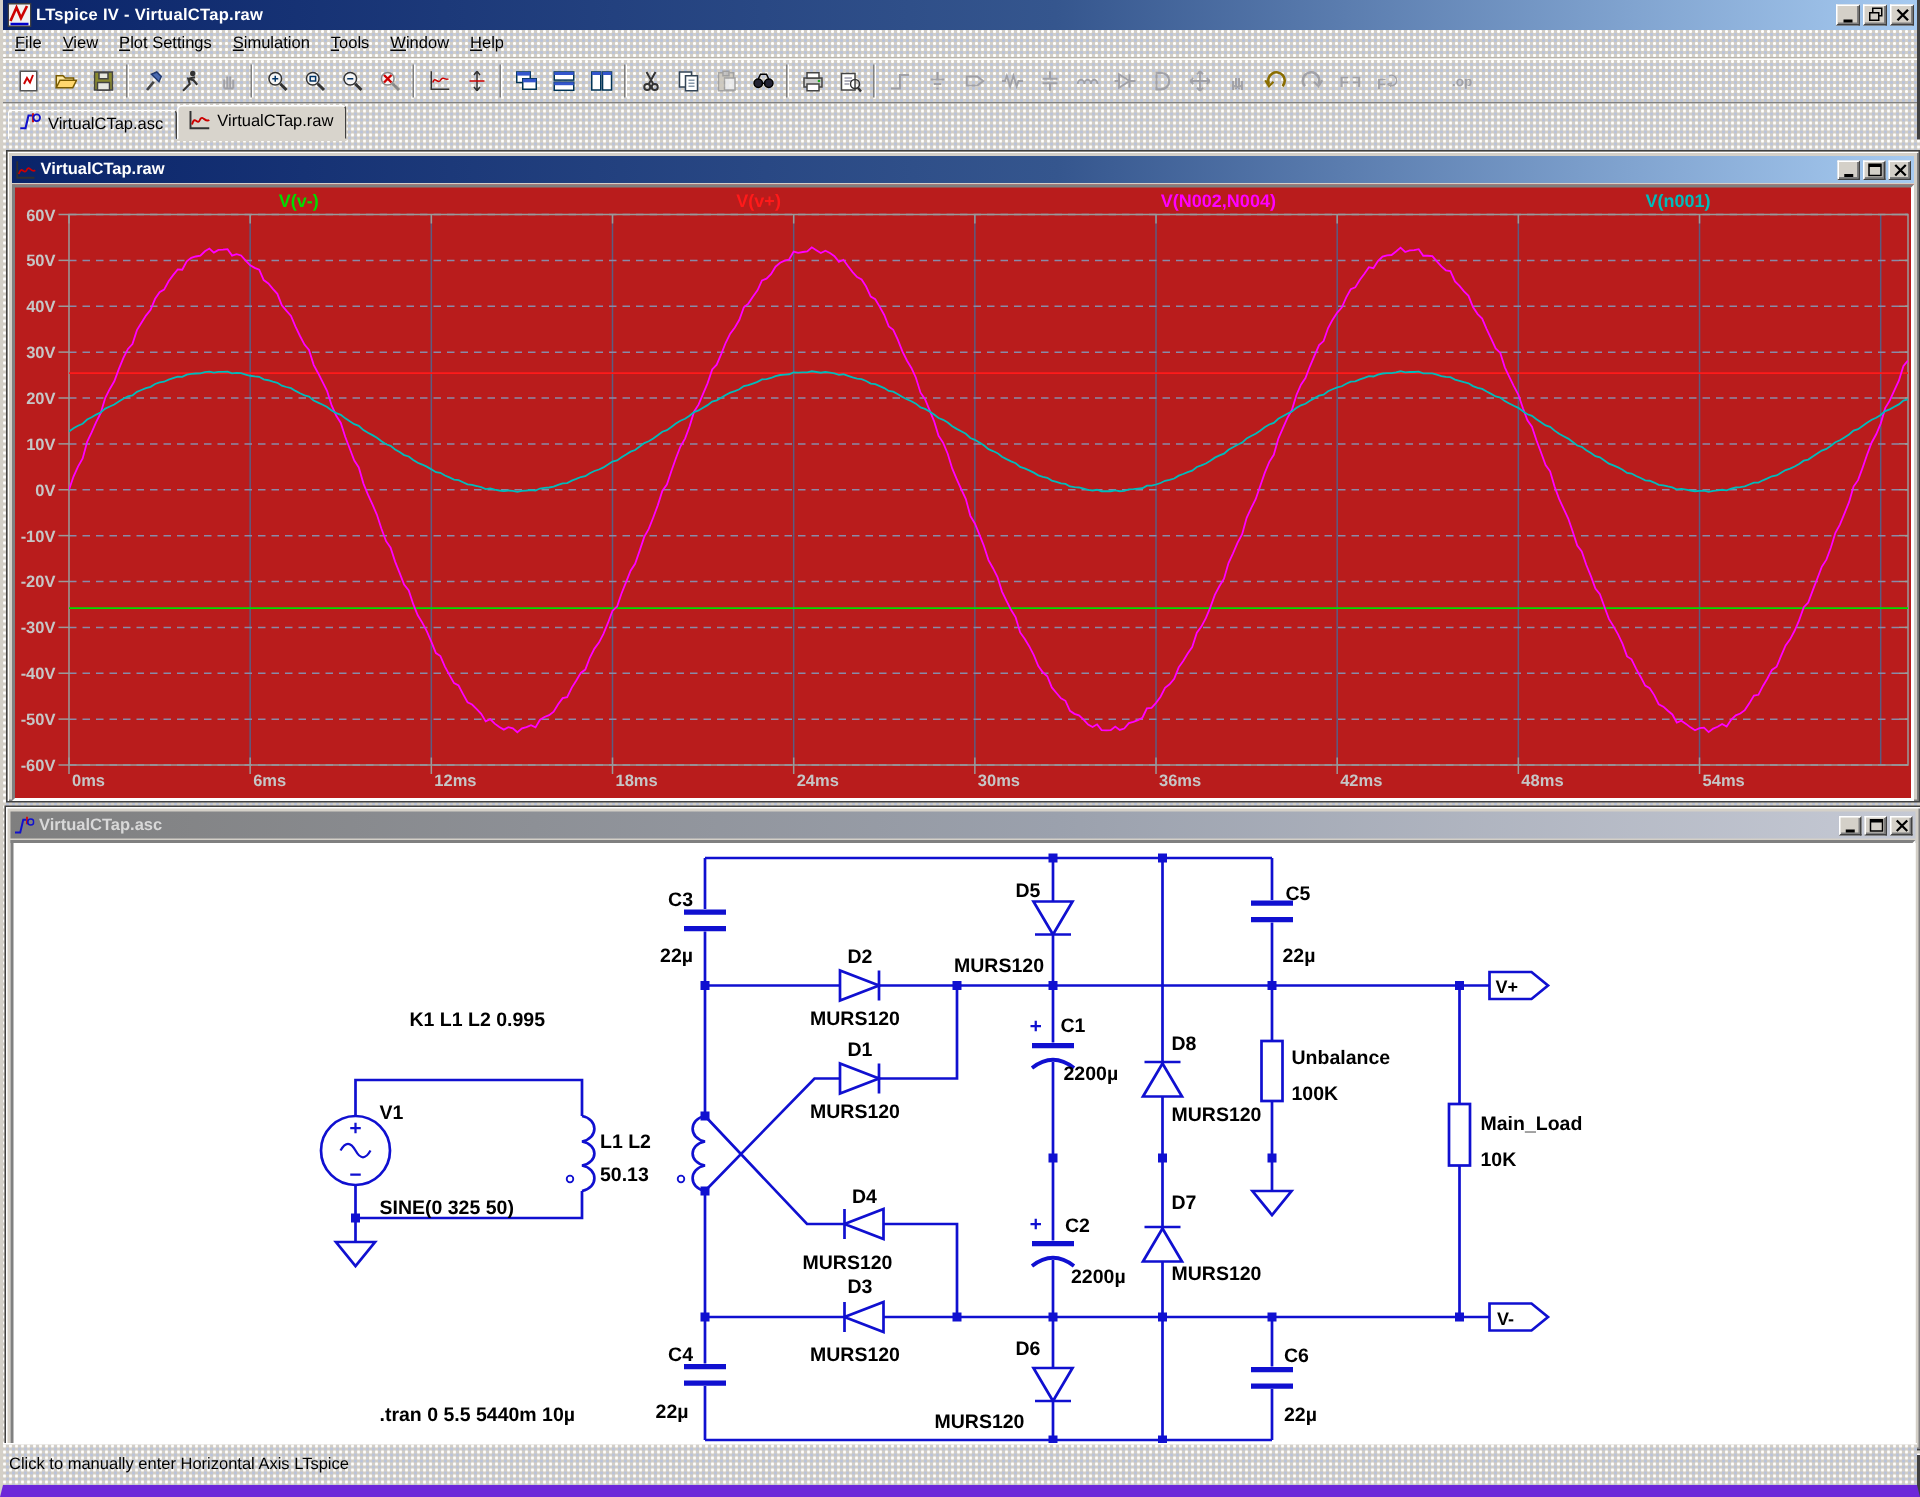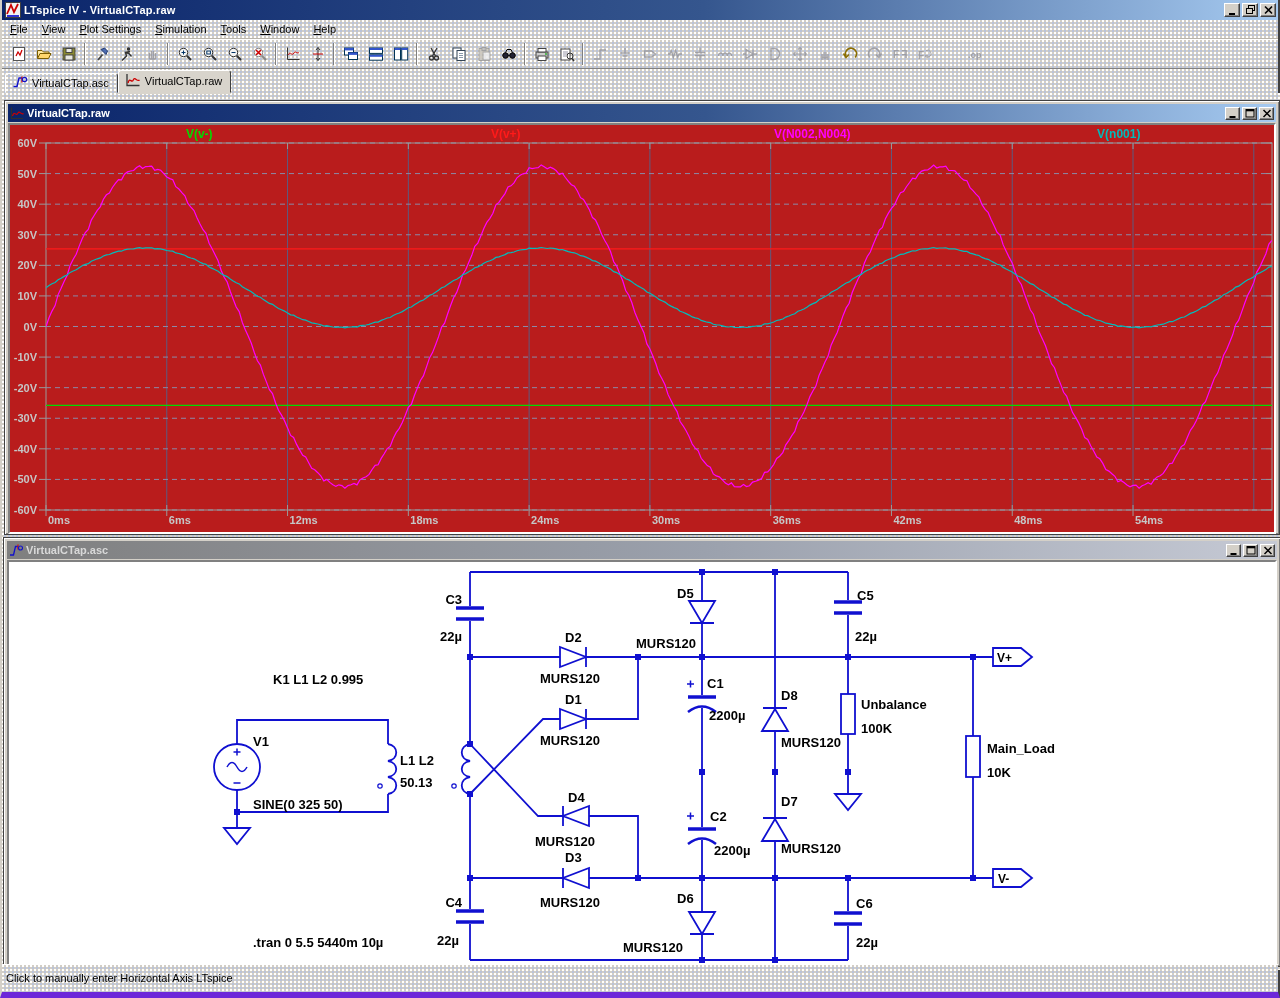--- a/index.html
+++ b/index.html
@@ -1,19 +1,19 @@
 <!DOCTYPE html>
 <html><head>
 <meta charset="utf-8">
 <style>
   * { box-sizing: border-box; margin:0; padding:0; }
   html,body { width:1280px; height:998px; overflow:hidden; }
   body { font-family:"Liberation Sans", sans-serif; font-size:11px; }
   .app { position:relative; width:1280px; height:998px; background:#d4d0c8;
-         border-left:2px solid #d4d0c8; border-right:2px solid #404040; border-bottom:6px solid #6d28d9; }
+         border-left:2px solid #d4d0c8; border-right:2px solid #404040; border-bottom:8px solid #6d28d9; }
   .dither { background-color:#d2cec6;
     background-image: radial-gradient(circle at 1px 1px, #ffffff 0.9px, transparent 1.05px),
                       radial-gradient(circle at 1px 1px, #b9c3da 0.9px, transparent 1.05px);
     background-size:4px 4px; background-position:0 0, 2px 2px; }
   
   .titlebar { height:20px; display:flex; align-items:center; padding:0 2px;
     background:linear-gradient(90deg,#0a246a 0%,#35568e 55%,#a6caf0 100%); }
   .titlebar .ticon { width:16px; height:16px; margin:0 3px 0 1px; flex:0 0 auto; }
   .titlebar .ttext { color:#fff; font-weight:bold; font-size:11px; letter-spacing:0.2px; }
   .winbtns { margin-left:auto; display:flex; gap:2px; }

